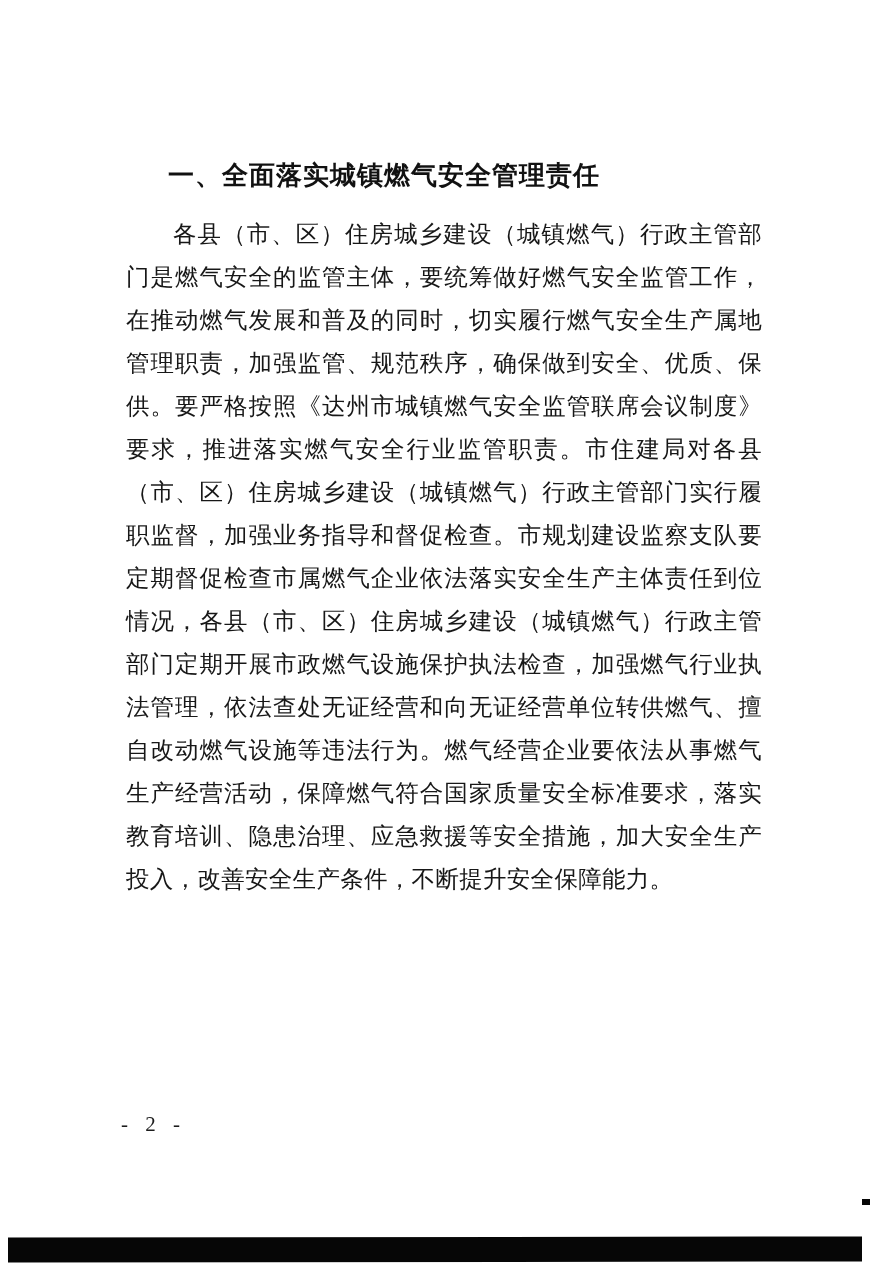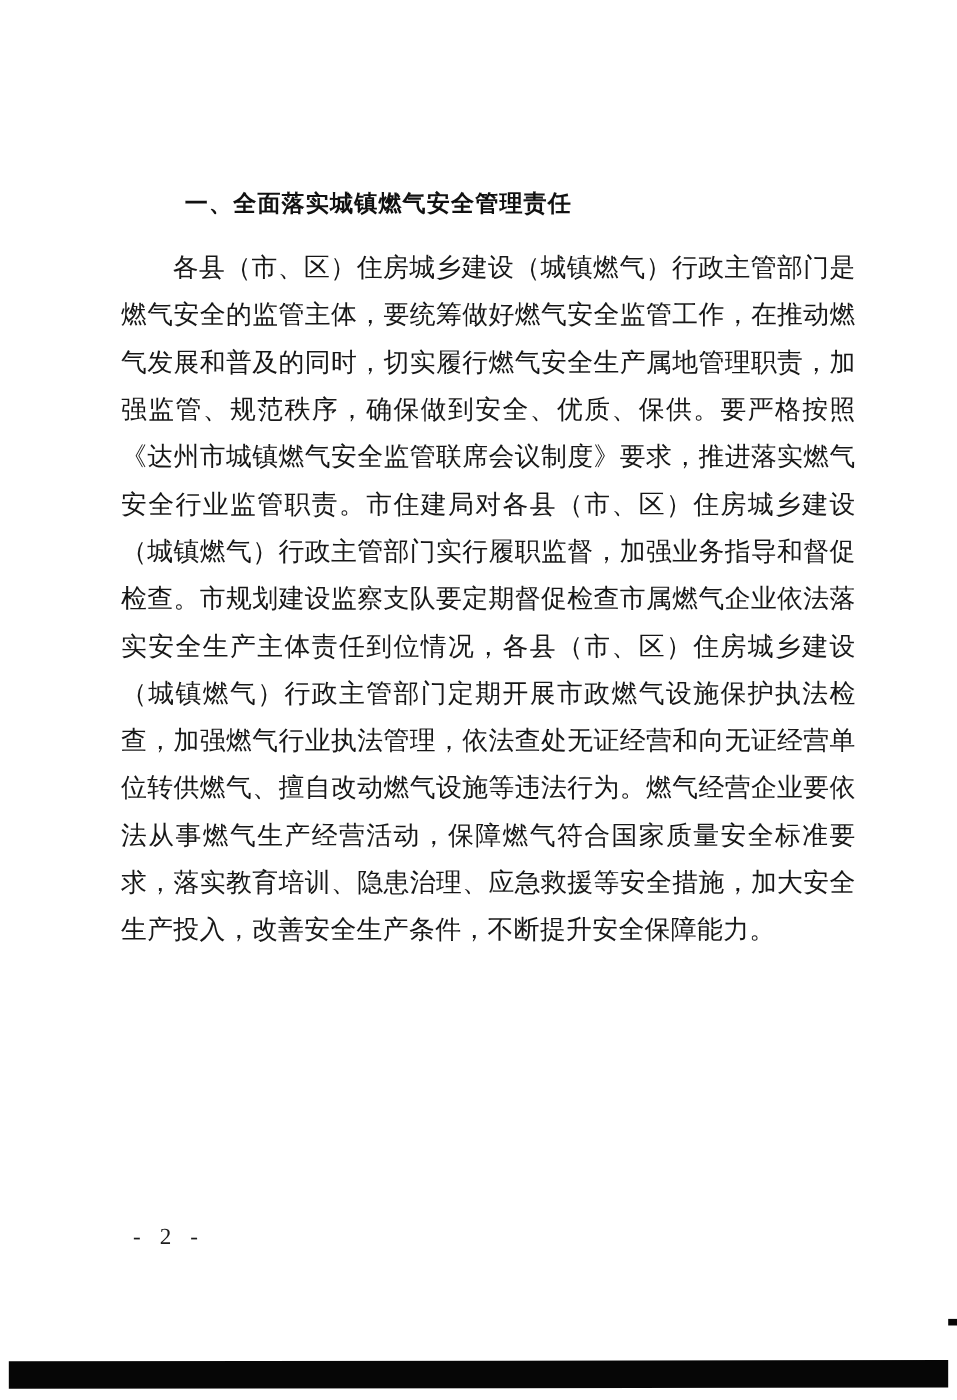--- a/index.html
+++ b/index.html
@@ -16,31 +16,31 @@
     font-family: "Liberation Serif", "DejaVu Serif", serif;
     color: #151515;
   }
   .content {
     position: absolute;
     left: 110px;
     top: 148px;
     width: 668px;
   }
   .section-heading {
-    margin: 16px;
+    margin: 6px;
     font-family: Liberation Serif, serif;
     font-weight: 700;
-    font-size: 21px;
+    font-size: 26px;
     line-height: 43px;
     text-indent: 2em;
     letter-spacing: 1px;
     color: #111111;
   }
   .section-body {
-    margin: 0;
+    margin: 16px;
     font-size: 23.5px;
     line-height: 43px;
     text-indent: 2em;
     text-align: justify;
     text-justify: inter-ideograph;
     letter-spacing: 0.3px;
     color: #171717;
   }
   .page-number {
     position: absolute;

